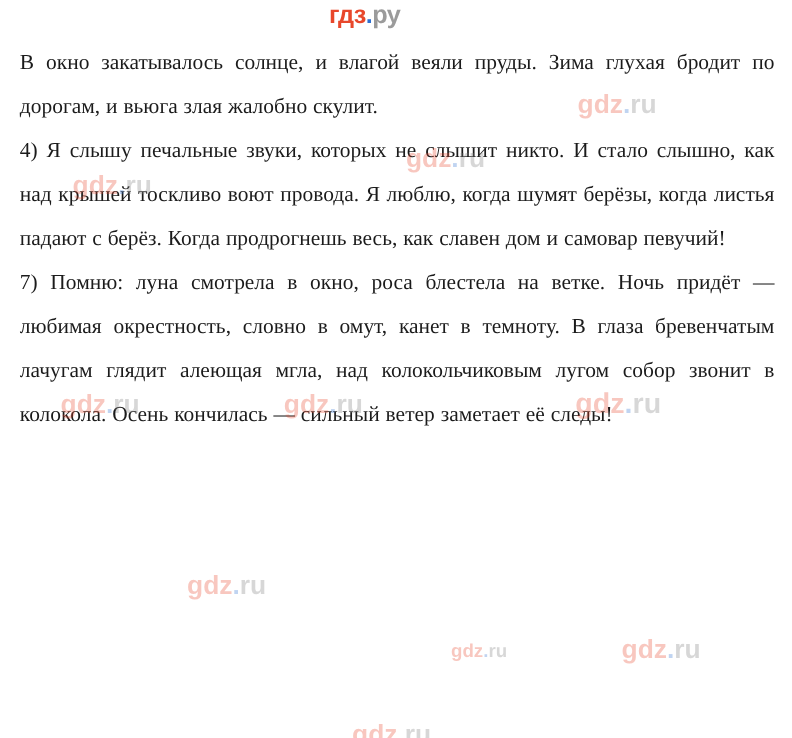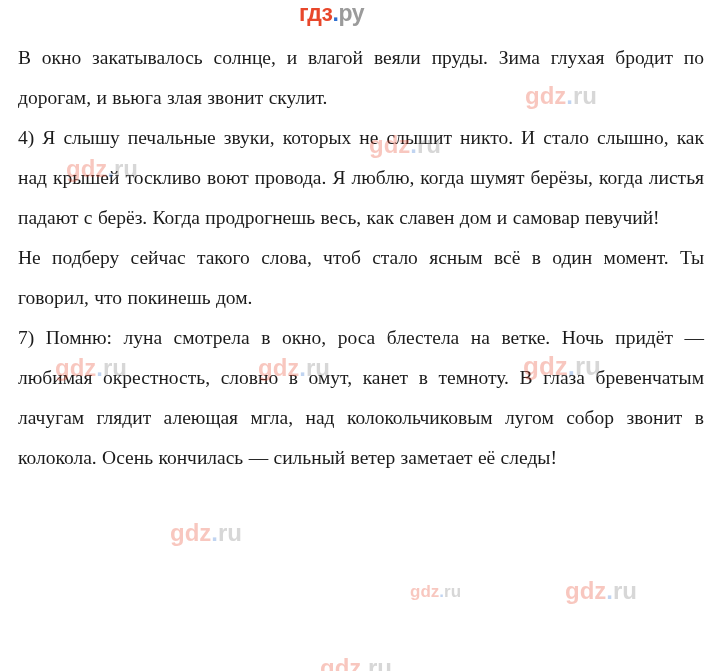--- a/index.html
+++ b/index.html
@@ -84,23 +84,22 @@
 </head>
 <body>
 
 <div class="page">
 
   <div class="logo">
     <span class="g">гдз</span><span class="d">.</span><span class="ru">ру</span>
   </div>
 
   <div class="content">
-    <p class="para">В окно закатывалось солнце, и влагой веяли пруды. Зима глухая бродит по дорогам, и вьюга злая звонит скулит.</p>
+    <p class="para">В окно закатывалось солнце, и влагой веяли пруды. Зима глухая бродит по дорогам, и вьюга злая жалобно скулит.</p>
     <p class="para">4) Я слышу печальные звуки, которых не слышит никто. И стало слышно, как над крышей тоскливо воют провода. Я люблю, когда шумят берёзы, когда листья падают с берёз. Когда продрогнешь весь, как славен дом и самовар певучий!</p>
-    <p class="para last-line-left">Не подберу сейчас такого слова, чтоб стало ясным всё в один момент. Ты говорил, что покинешь дом.</p>
     <p class="para last-line-left">7) Помню: луна смотрела в окно, роса блестела на ветке. Ночь придёт — любимая окрестность, словно в омут, канет в темноту. В глаза бревенчатым лачугам глядит алеющая мгла, над колокольчиковым лугом собор звонит в колокола. Осень кончилась — сильный ветер заметает её следы!</p>
   </div>
 
   <div class="wm wm-1"><span class="g">gdz</span><span class="d">.</span><span class="ru">ru</span></div>
   <div class="wm wm-2"><span class="g">gdz</span><span class="d">.</span><span class="ru">ru</span></div>
   <div class="wm wm-3"><span class="g">gdz</span><span class="d">.</span><span class="ru">ru</span></div>
   <div class="wm wm-4"><span class="g">gdz</span><span class="d">.</span><span class="ru">ru</span></div>
   <div class="wm wm-5"><span class="g">gdz</span><span class="d">.</span><span class="ru">ru</span></div>
   <div class="wm wm-6"><span class="g">gdz</span><span class="d">.</span><span class="ru">ru</span></div>
   <div class="wm wm-7"><span class="g">gdz</span><span class="d">.</span><span class="ru">ru</span></div>

